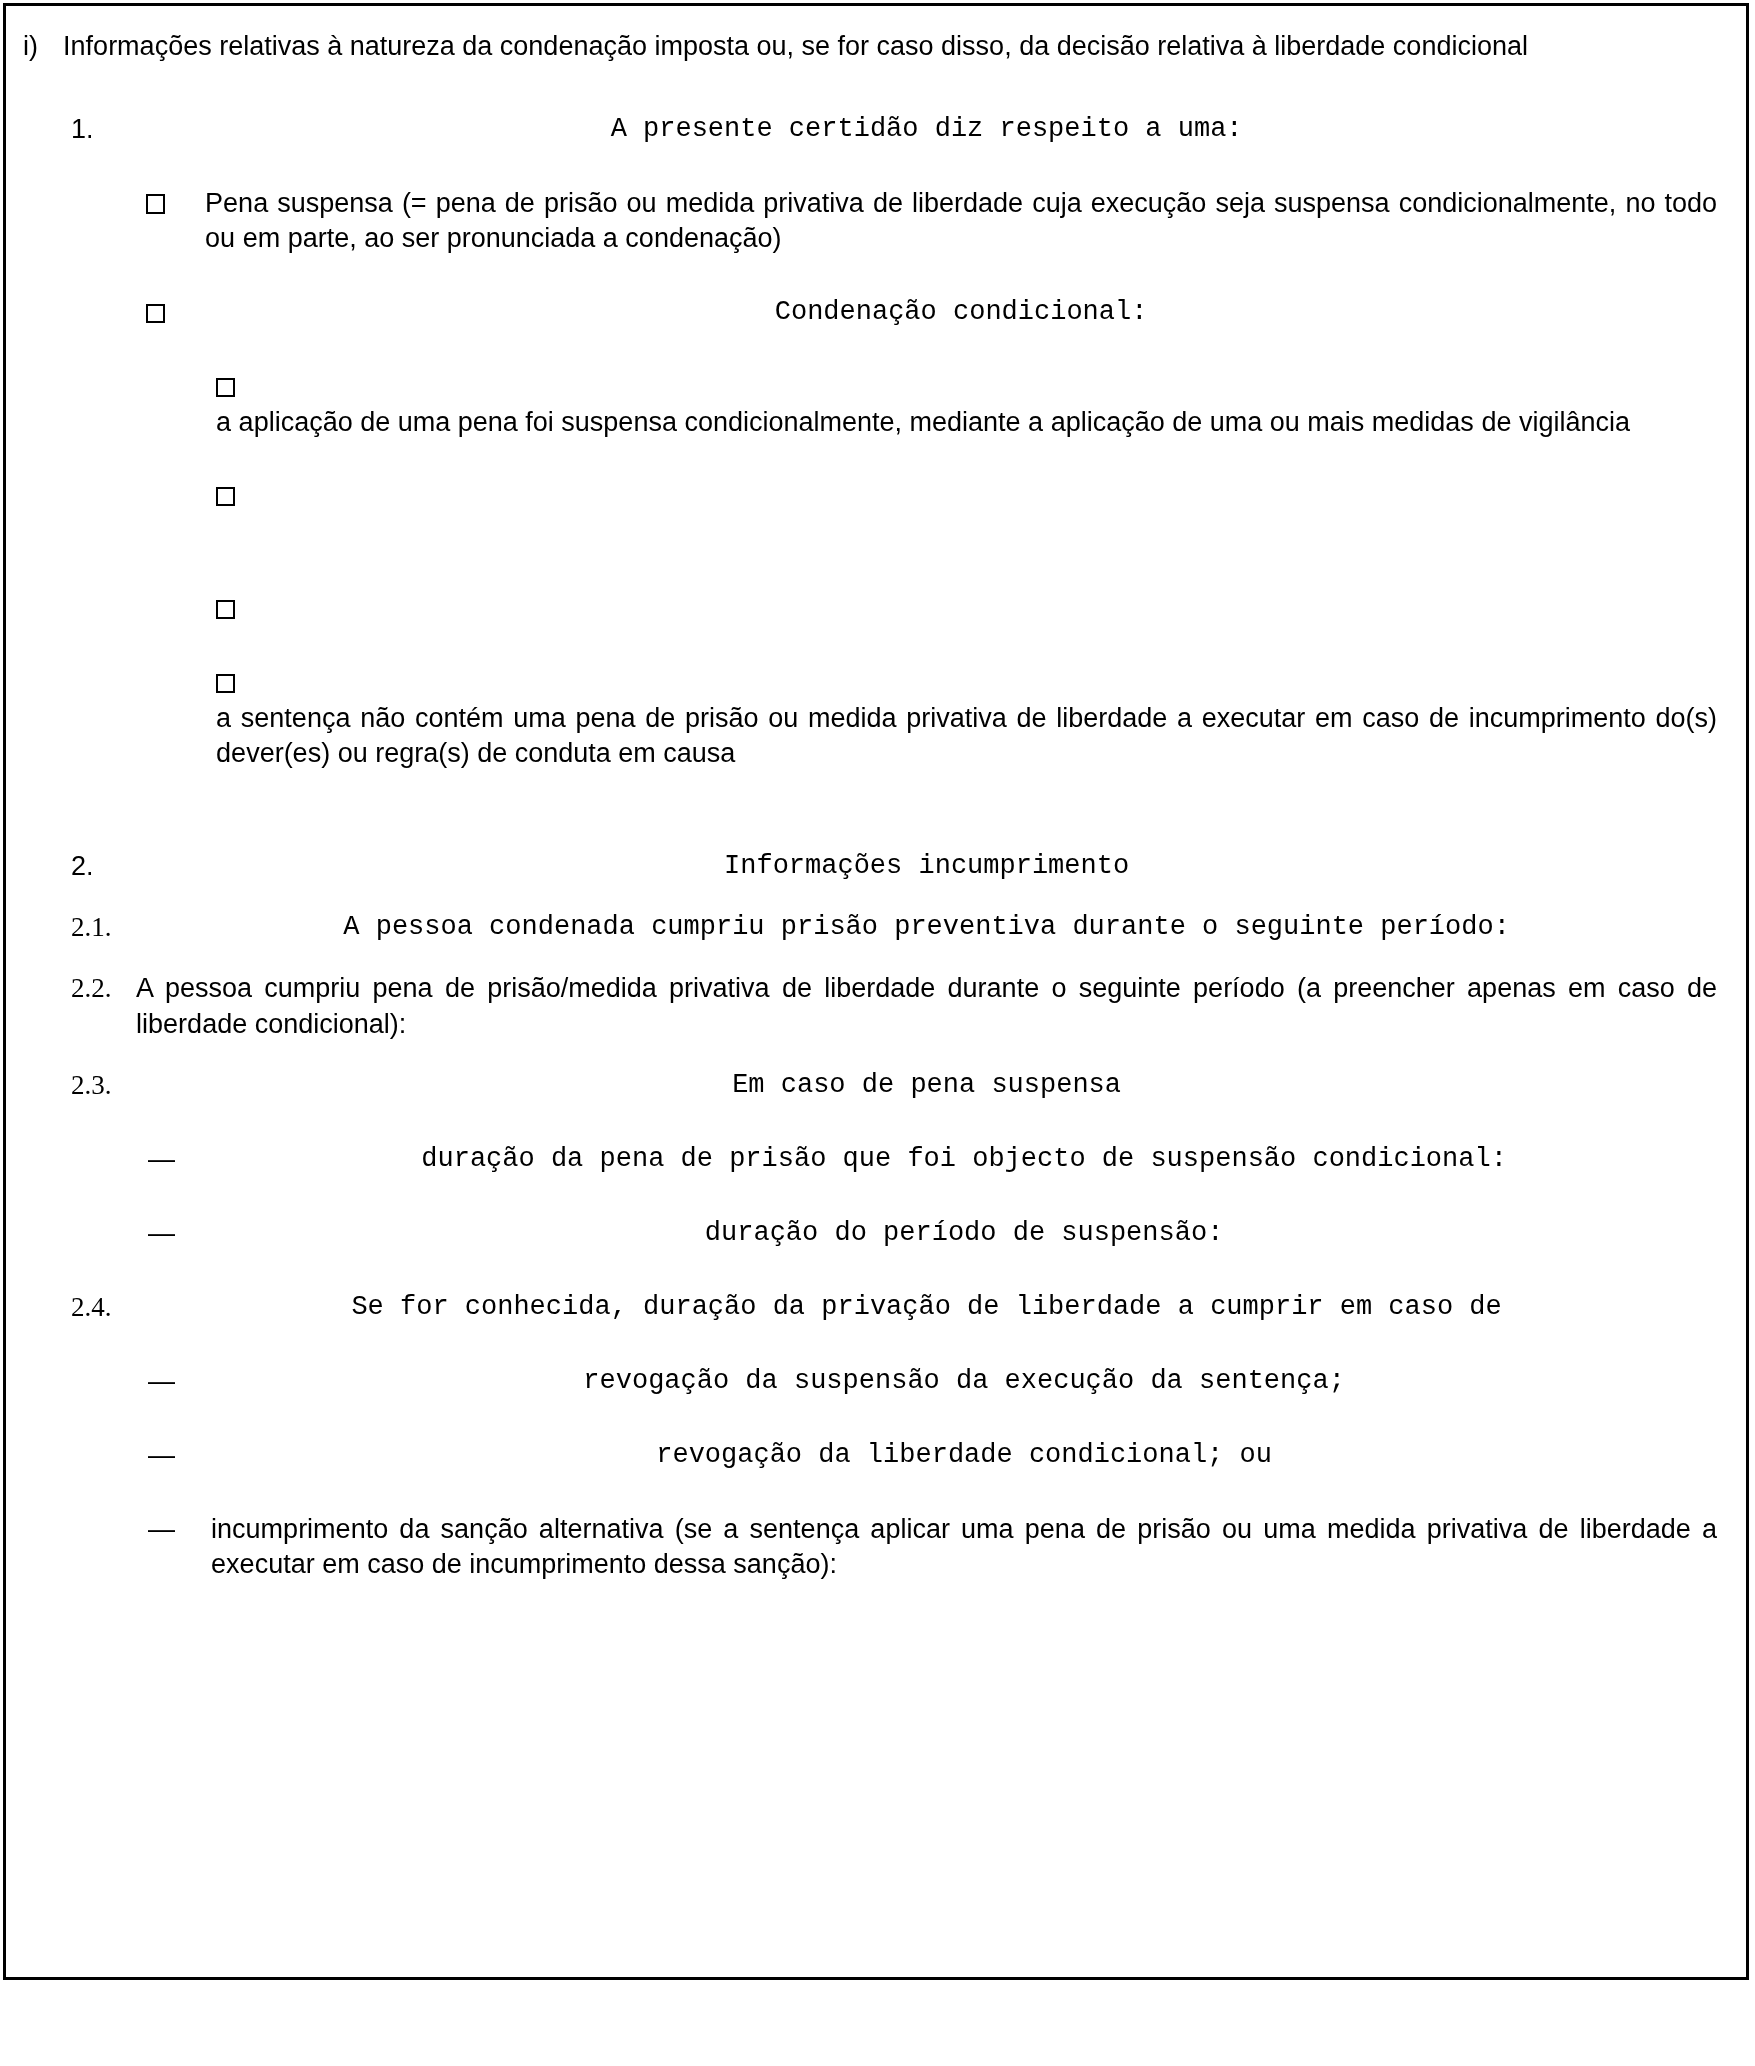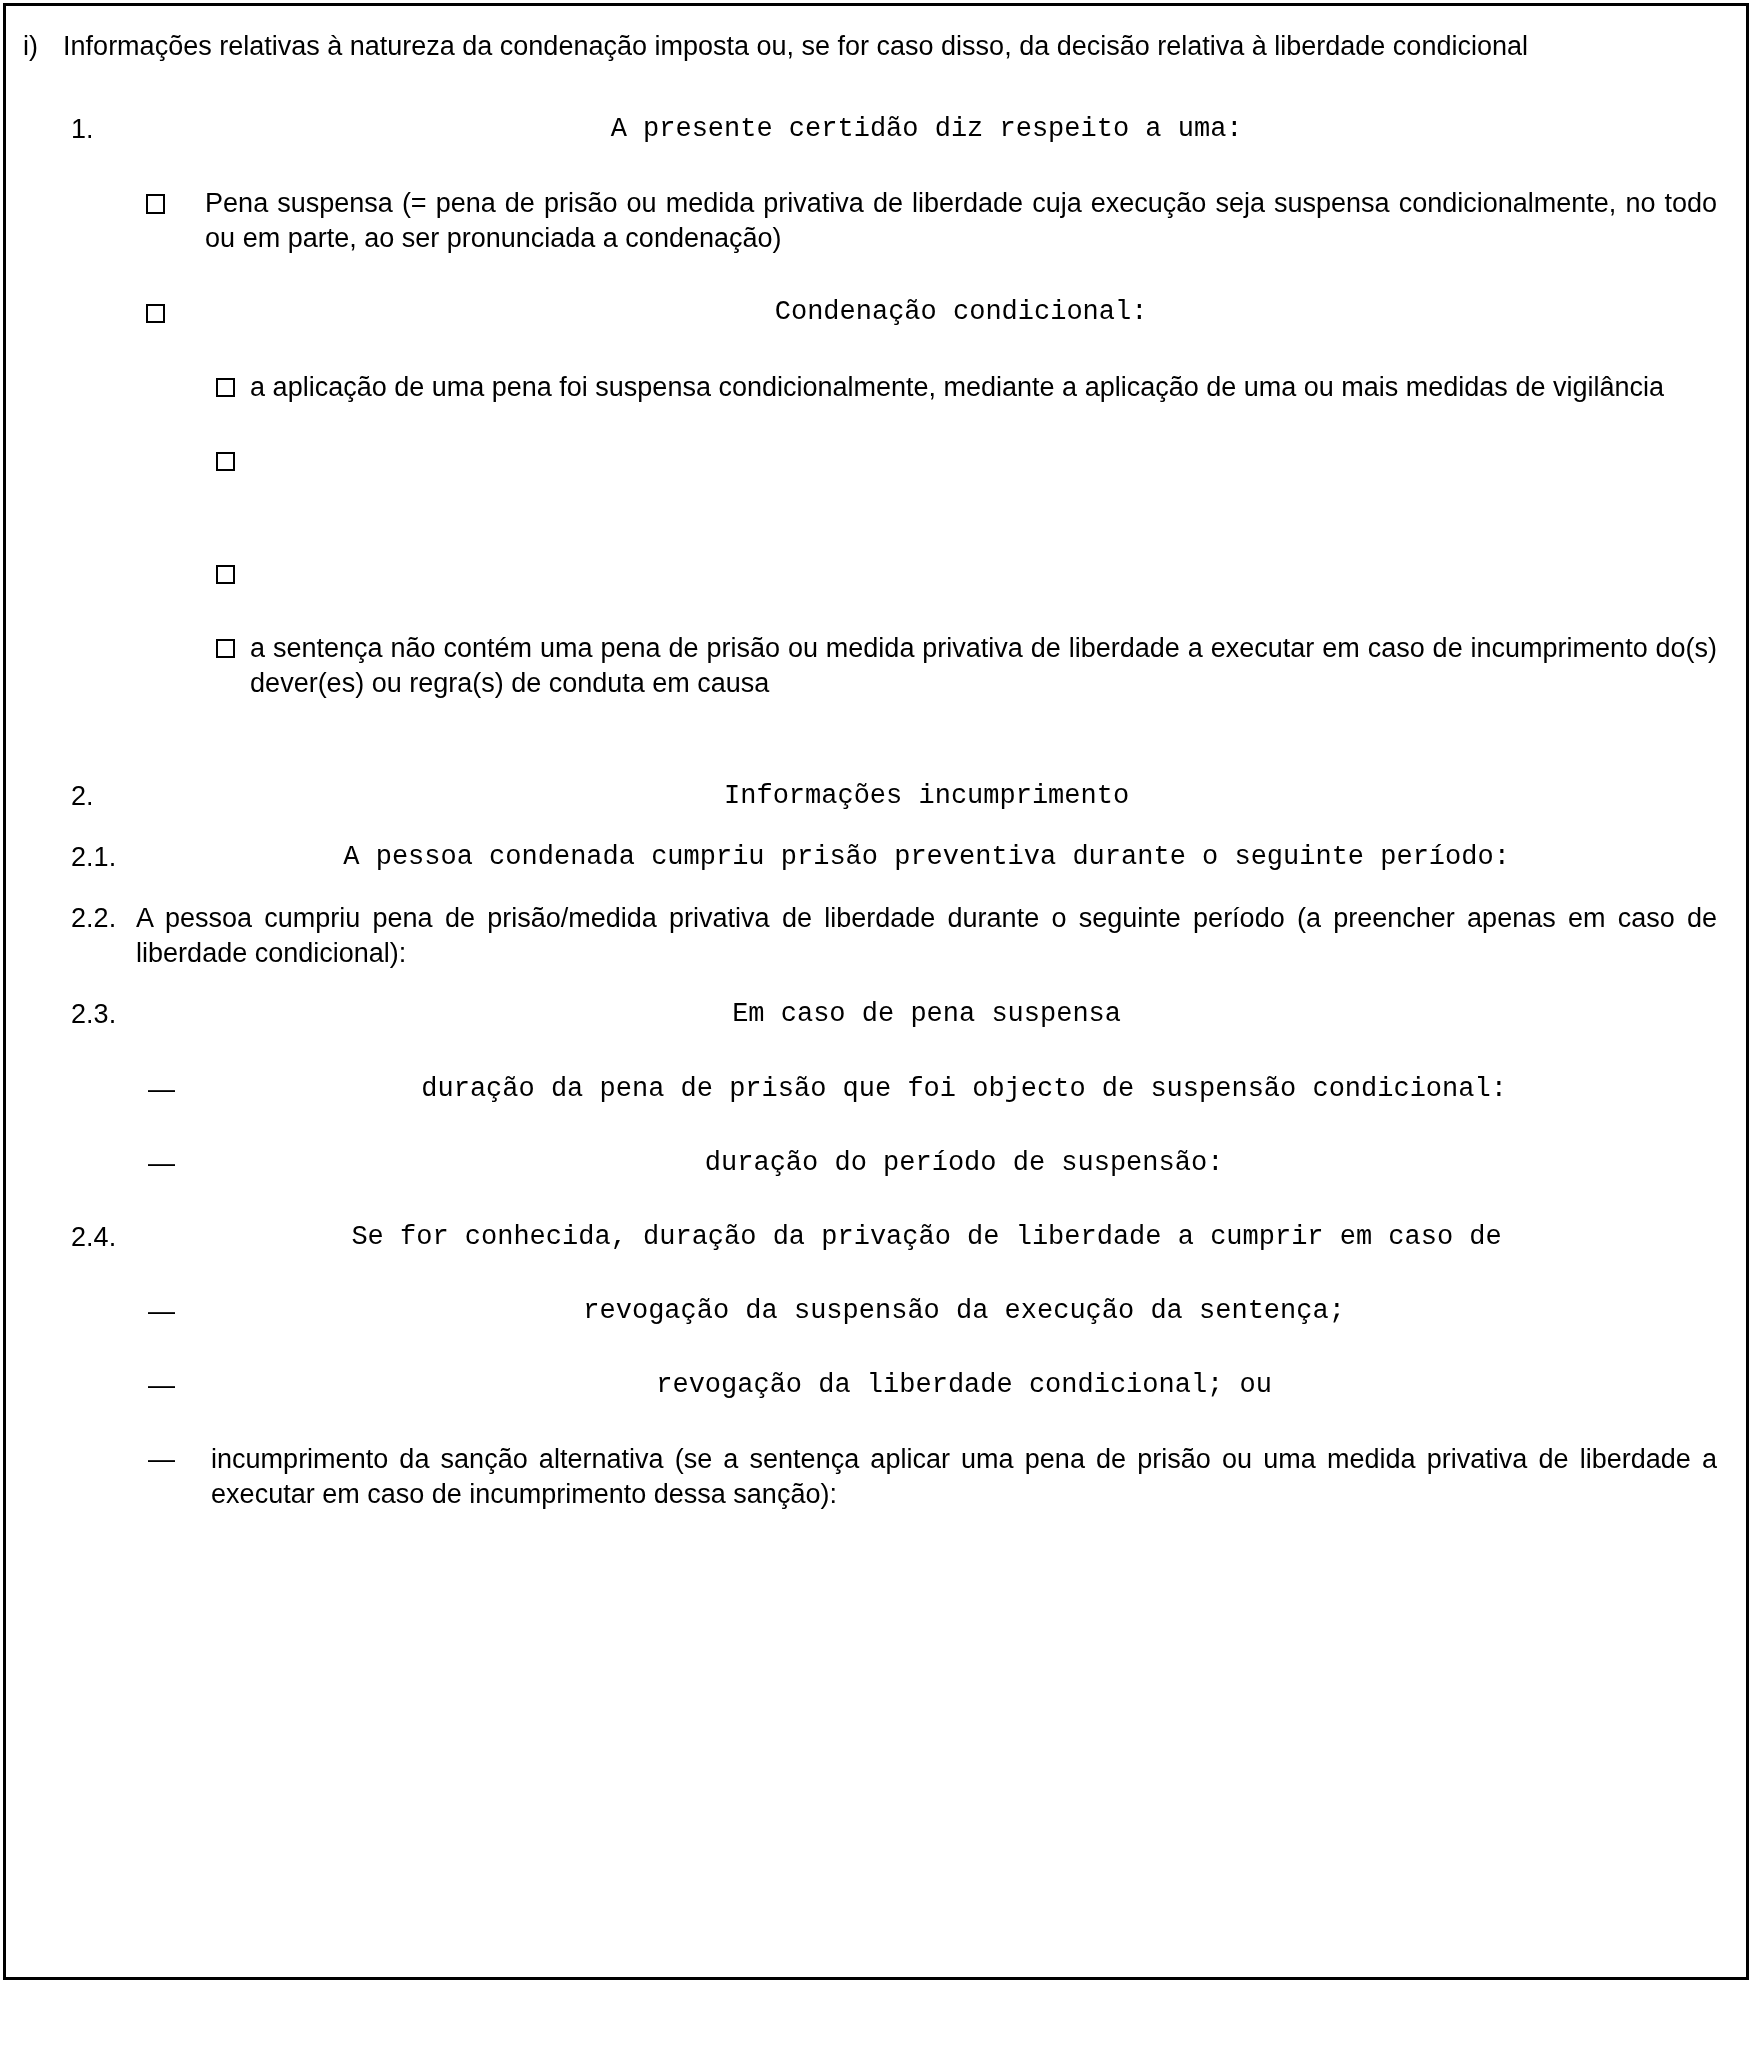--- a/index.html
+++ b/index.html
@@ -63,28 +63,28 @@
   
   .lvl-alpha            { margin: 0 0 0 0; padding-left: 0px; }
   .lvl-alpha .marker    { width: 40px; }
 
   
   .lvl-num              { padding-left: 48px; }
   .lvl-num .marker      { width: 65px; }
 
   
   .lvl-subnum           { padding-left: 48px; }
-  .lvl-subnum .marker   { width: 65px; }
+  .lvl-subnum .marker   { width: 65px; font-family: Liberation Serif, serif; }
 
   
   .lvl-cb1              { padding-left: 123px; }
   .lvl-cb1 .marker      { width: 59px; }
 
   
-  .lvl-cb2              { padding-left: 193px; }
+  .lvl-cb2              { padding-left: 193px; flex-direction: column; }
   .lvl-cb2 .marker      { width: 34px; }
 
   
   .lvl-dash             { padding-left: 125px; }
   .lvl-dash .marker     { width: 63px; }
   .gap-s   { height: 26px; }
   .gap-m   { height: 39px; }
   .gap-l   { height: 48px; }
 
   .cbx {

